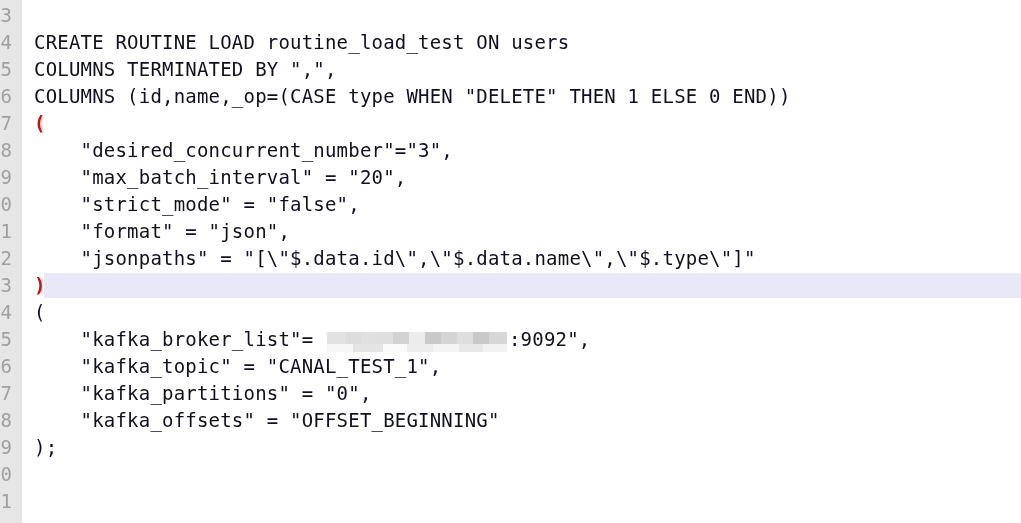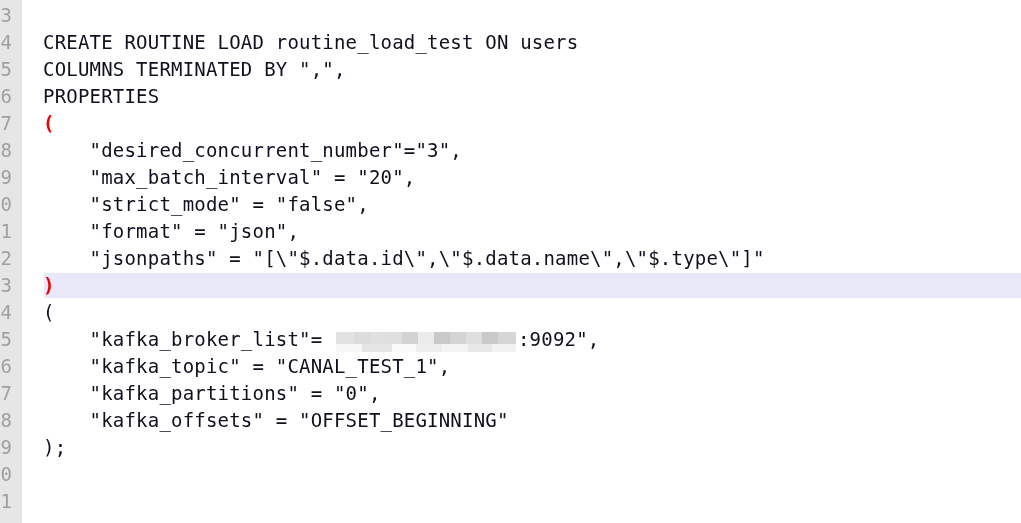--- a/index.html
+++ b/index.html
@@ -70,21 +70,21 @@
     padding-top: 2px;
   }
 
   .code-line {
     position: relative;
     height: 27px;
     line-height: 27px;
     font-size: 19px;
     color: #101020;
     white-space: pre;
-    padding-left: 21px;
+    padding-left: 12px;
     box-sizing: border-box;
     letter-spacing: 0.2px;
   }
 
   
   .code-line.current .hl-band {
     position: absolute;
     left: 22px;
     top: 1px;
     right: 0;
@@ -149,21 +149,21 @@
       <div class="gutter-line">28</div>
       <div class="gutter-line">29</div>
       <div class="gutter-line">30</div>
       <div class="gutter-line">31</div>
     </div>
 
   <div id="code">
       <div class="code-line"><span class="line-text"></span></div>
       <div class="code-line"><span class="line-text">CREATE ROUTINE LOAD routine_load_test ON users</span></div>
       <div class="code-line"><span class="line-text">COLUMNS TERMINATED BY ",",</span></div>
-      <div class="code-line"><span class="line-text">PROPERTIES</span></div>
+      <div class="code-line"><span class="line-text">COLUMNS (id,name,_op=(CASE type WHEN "DELETE" THEN 1 ELSE 0 END))</span></div>
       <div class="code-line"><span class="line-text"><span class="tok-bracket-err">(</span></span></div>
       <div class="code-line"><span class="line-text">    "desired_concurrent_number"="3",</span></div>
       <div class="code-line"><span class="line-text">    "max_batch_interval" = "20",</span></div>
       <div class="code-line"><span class="line-text">    "strict_mode" = "false",</span></div>
       <div class="code-line"><span class="line-text">    "format" = "json",</span></div>
       <div class="code-line"><span class="line-text">    "jsonpaths" = "[\"$.data.id\",\"$.data.name\",\"$.type\"]"</span></div>
       <div class="code-line current"><span class="hl-band"></span><span class="line-text"><span class="tok-bracket-err">)</span></span></div>
       <div class="code-line"><span class="line-text">(</span></div>
       <div class="code-line"><span class="line-text"><span>    "kafka_broker_list"= </span><span class="redaction"><span class="mblk" style="left: 0px; width: 18px; background: rgb(226, 226, 226);"></span><span class="mblk" style="left: 18px; width: 16px; background: rgb(220, 220, 220);"></span><span class="mblk" style="left: 34px; width: 16px; background: rgb(224, 224, 224);"></span><span class="mblk" style="left: 50px; width: 16px; background: rgb(223, 223, 223);"></span><span class="mblk" style="left: 66px; width: 16px; background: rgb(210, 210, 210);"></span><span class="mblk" style="left: 82px; width: 16px; background: rgb(236, 236, 236);"></span><span class="mblk" style="left: 98px; width: 16px; background: rgb(201, 201, 201);"></span><span class="mblk" style="left: 114px; width: 16px; background: rgb(212, 212, 212);"></span><span class="mblk" style="left: 130px; width: 16px; background: rgb(222, 222, 222);"></span><span class="mblk" style="left: 146px; width: 16px; background: rgb(201, 201, 201);"></span><span class="mblk" style="left: 162px; width: 18px; background: rgb(214, 214, 214);"></span><span class="mblk r2" style="left: 0px; width: 26px; background: rgb(247, 247, 247);"></span><span class="mblk r2" style="left: 26px; width: 30px; background: rgb(228, 228, 228);"></span><span class="mblk r2" style="left: 56px; width: 24px; background: rgb(250, 250, 250);"></span><span class="mblk r2" style="left: 80px; width: 26px; background: rgb(237, 237, 237);"></span><span class="mblk r2" style="left: 106px; width: 26px; background: rgb(244, 244, 244);"></span><span class="mblk r2" style="left: 132px; width: 24px; background: rgb(232, 232, 232);"></span><span class="mblk r2" style="left: 156px; width: 24px; background: rgb(242, 242, 242);"></span></span><span>:9092",</span></span></div>
       <div class="code-line"><span class="line-text">    "kafka_topic" = "CANAL_TEST_1",</span></div>

